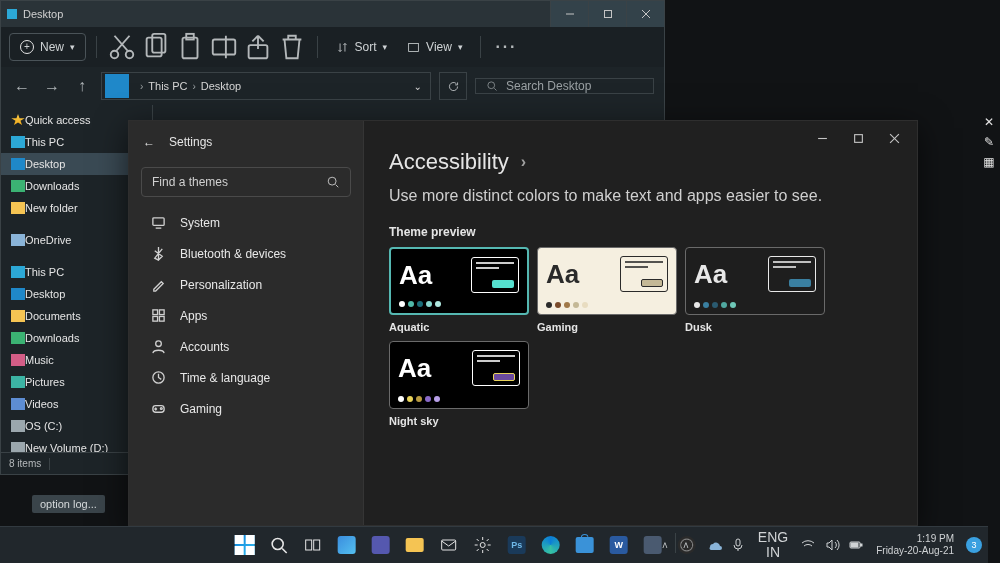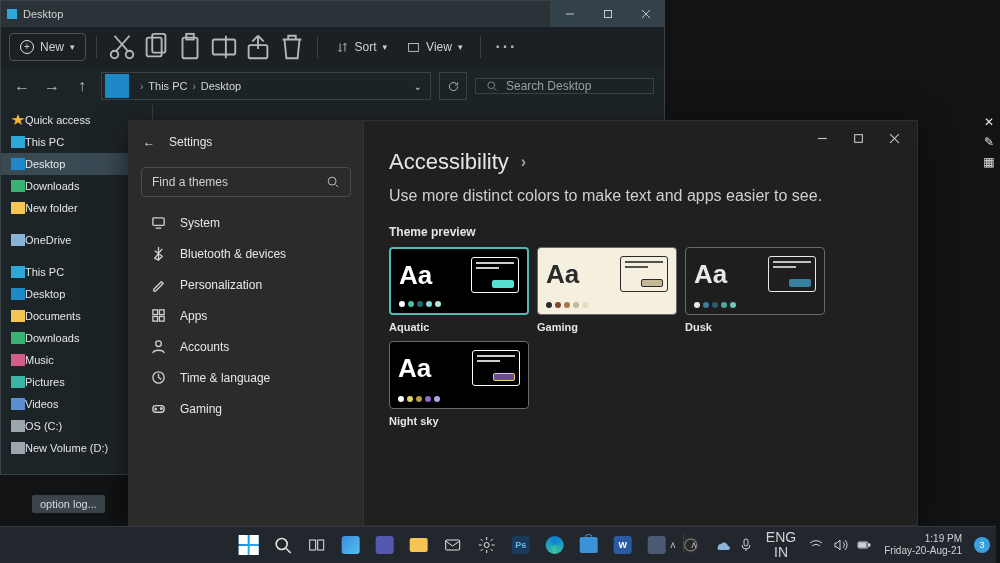--- a/index.html
+++ b/index.html
@@ -103,21 +103,21 @@
 .t-dusk{background:#1e1e1e;color:#e8e8e8}
 .t-dusk .btn{background:#3a7fa0}
 .t-night{background:#000;color:#fff}
 .t-night .btn{background:#6b4a9e;border:1px solid #e8d35a}
 
 
 .rtool{position:absolute;right:3px;top:115px;width:16px;display:flex;flex-direction:column;gap:4px;color:#e5e5e5}
 .rtool div{width:16px;height:16px;font-size:12px;text-align:center}
 
 
-.taskbar{position:absolute;left:0;right:4px;bottom:0;height:37px;background:#21272c;display:flex;align-items:center;border-top:1px solid #323a40}
+.taskbar{position:absolute;left:0;right:12px;bottom:0;height:37px;background:#21272c;display:flex;align-items:center;border-top:1px solid #323a40}
 .tb-center{position:absolute;left:50%;transform:translateX(-56%);display:flex;gap:4px;align-items:center}
 .tico{width:30px;height:30px;border-radius:4px;display:flex;align-items:center;justify-content:center}
 .tico svg{width:20px;height:20px}
 .start{background:linear-gradient(135deg,#0a7dd8,#36c2f3);width:20px;height:20px;display:grid;grid-template-columns:1fr 1fr;grid-template-rows:1fr 1fr;gap:2px;padding:0}
 .start span{background:#fff}
 
 .tb-right{position:absolute;right:6px;display:flex;align-items:center;gap:8px;font-size:10px;color:#d0d3d5}
 .tb-right .ic{width:16px;height:16px;display:flex;align-items:center;justify-content:center}
 .lang{display:flex;flex-direction:column;align-items:center;line-height:1.1;font-size:14px;margin:0 4px}
 .clock{display:flex;flex-direction:column;align-items:flex-end;line-height:1.2;font-size:10px;margin-left:4px}
@@ -304,20 +304,24 @@
           <span>OS (C:)</span>
         </div>
       <div class="nvitem">
           <div class="ico drive"></div>
           <span>New Volume (D:)</span>
         </div>
 
     </div>
   </div>
 
+  <div class="exp-status">
+    <span>8 items</span>
+    <div class="vsep"></div>
+  </div>
 </div>
 
 <div class="option-chip">option log...</div>
 
 <div class="settings">
   <div class="set-winbtns">
     <div class="wb">
         <svg viewBox="0 0 10 10">
           <line x1="1" y1="5" x2="9" y2="5" stroke="currentColor"></line>
         </svg>

